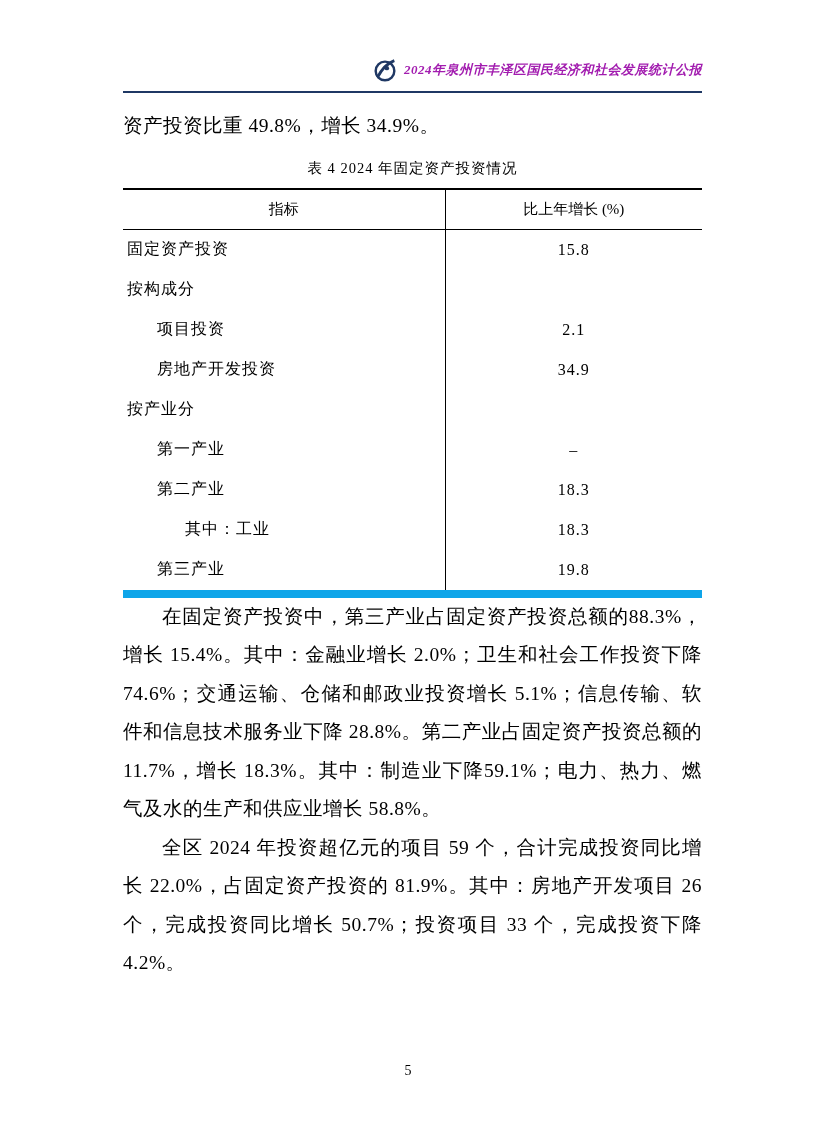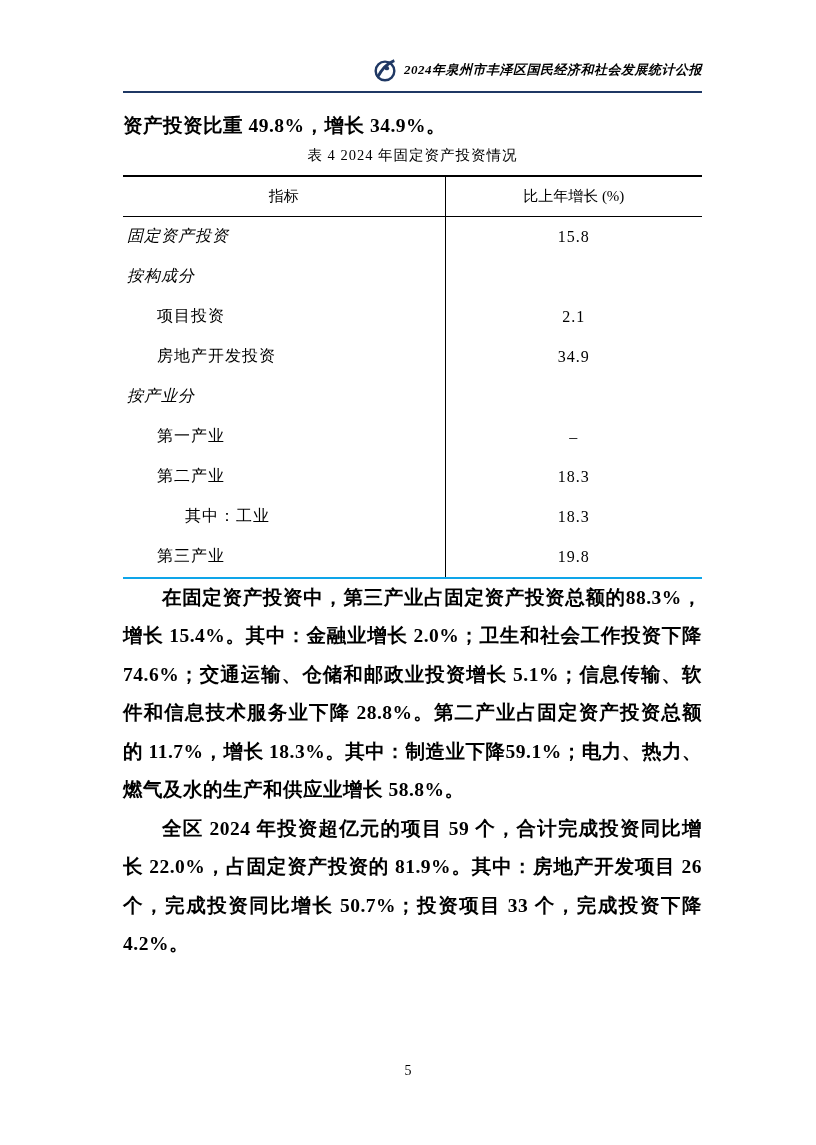--- a/index.html
+++ b/index.html
@@ -17,67 +17,67 @@
   }
   
   .header-content {
     display: flex;
     justify-content: flex-end;
     align-items: center;
     gap: 5px;
     padding-bottom: 7px;
   }
   .header-title {
-    color: #000000;
+    color: #a21caf;
     font-size: 13px;
     font-weight: bold;
     font-style: italic;
     letter-spacing: 0.5px;
   }
   .logo { display: inline-flex; align-items: center; }
   .header-rule { border-bottom: 2px solid #1f3864; }
   
   .body-text {
     font-size: 19.5px;
     line-height: 38.5px;
     text-align: justify;
     letter-spacing: 0.5px;
-    font-weight: bold;
   }
   .body-text.indent { text-indent: 2em; }
   .intro { margin-top: 14px; }
   
   .table-caption {
     text-align: center;
     font-size: 14.5px;
+    margin-top: 13px;
     margin-bottom: 10px;
     letter-spacing: 1px;
   }
   .stat-table {
     width: 100%;
     border-collapse: collapse;
     border-top: 2px solid #000;
-    border-bottom: 2px solid #0ea5e9;
+    border-bottom: 8px solid #0ea5e9;
   }
   .stat-table th {
     font-weight: normal;
     font-size: 15px;
     padding: 10px 0;
     border-bottom: 1px solid #000;
     text-align: center;
   }
   .stat-table td {
     font-size: 16px;
     padding-top: 9.5px;
     padding-bottom: 9.5px;
     letter-spacing: 1px;
   }
   .col-label { width: 322px; border-right: 1px solid #000; }
   .cell-value { text-align: center; }
-  .ind-0 { padding-left: 4px; font-style: italic; }
+  .ind-0 { padding-left: 4px; }
   .ind-1 { padding-left: 34px; }
   .ind-2 { padding-left: 62px; }
   
   .para-block { }
   
   .page-footer {
     position: absolute;
     left: 0; right: 0;
     bottom: 66px;
     text-align: center;

